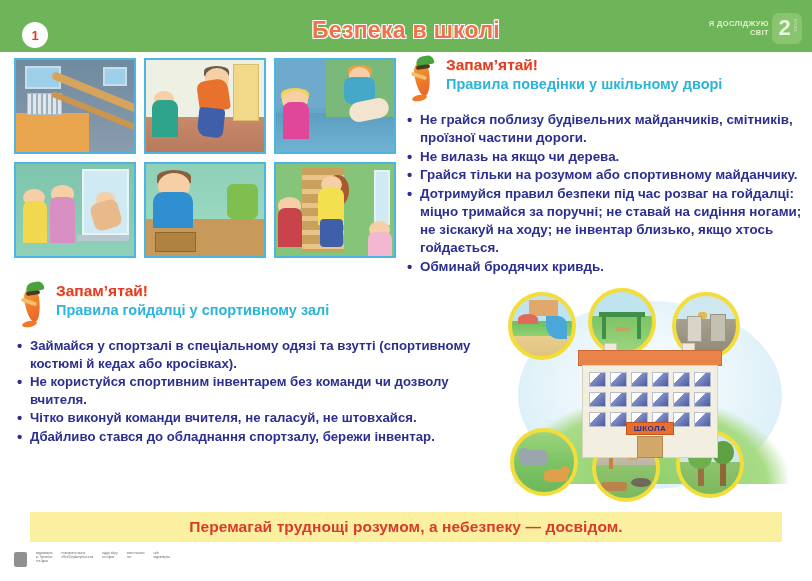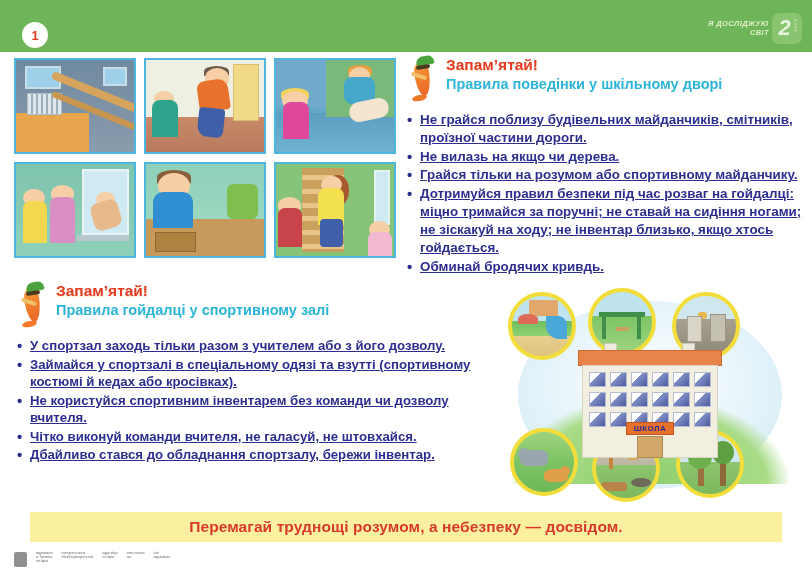--- a/index.html
+++ b/index.html
@@ -55,21 +55,20 @@
       -1px  1px 0 #ffffff,  1px  1px 0 #ffffff,
        0   -1px 0 #ffffff,  0    1px 0 #ffffff;
   }
   .series-mark {
     position: absolute;
     right: 10px; top: 12px;
     height: 32px;
     display: flex;
     align-items: center;
     gap: 3px;
-    font-style: italic;
   }
   .series-text {
     text-align: right;
     color: #dff0c8;
     font-size: 7.5px;
     font-weight: bold;
     line-height: 1.25;
     letter-spacing: 0.4px;
   }
   .series-grade {
@@ -262,21 +261,20 @@
 
   .rules { list-style: none; margin-top: 5px; }
   .rules li {
     position: relative;
     padding-left: 16px;
     color: #2c2f8f;
     font-size: 13.4px;
     font-weight: bold;
     line-height: 1.33;
     margin-bottom: 1px;
-    text-decoration: underline;
   }
   .rules li::before {
     content: "•";
     position: absolute;
     left: 3px; top: -1px;
     color: #2c2f8f;
     font-size: 15px;
   }
   .memo-gym .rules li { font-size: 13.2px; }
 
@@ -457,20 +455,21 @@
     letter-spacing: 0.1px;
   }
 </style>
 </head>
 <body>
 
 <div class="poster">
 
   <div class="header">
     <div class="page-badge">1</div>
+    <div class="header-title">Безпека в школі</div>
     <div class="series-mark">
       <div class="series-text">
         <div>Я ДОСЛІДЖУЮ</div>
         <div>СВІТ</div>
       </div>
       <div class="series-grade">
         <span class="series-grade-num">2</span>
         <span class="series-grade-sub">клас</span>
       </div>
     </div>
@@ -579,21 +578,20 @@
         <span class="carrot"></span>
           <span class="cap"></span>
         <span class="glasses"></span>
           <span class="arm"></span>
           <span class="foot"></span>
       </div>
       <div class="memo-title">Запам’ятай!</div>
       <div class="memo-sub">Правила гойдалці у спортивному залі</div>
     </div>
     <ul class="rules">
-      <li>У спортзал заходь тільки разом з учителем або з його дозволу.</li>
       <li>Займайся у спортзалі в спеціальному одязі та взутті (спортивному костюмі й кедах або кросівках).</li>
       <li>Не користуйся спортивним інвентарем без команди чи дозволу вчителя.</li>
       <li>Чітко виконуй команди вчителя, не галасуй, не штовхайся.</li>
       <li>Дбайливо стався до обладнання спортзалу, бережи інвентар.</li>
     </ul>
   </div>
 
   <div class="school-scene">
     <div class="sky"></div>
     <div class="hill"></div>

